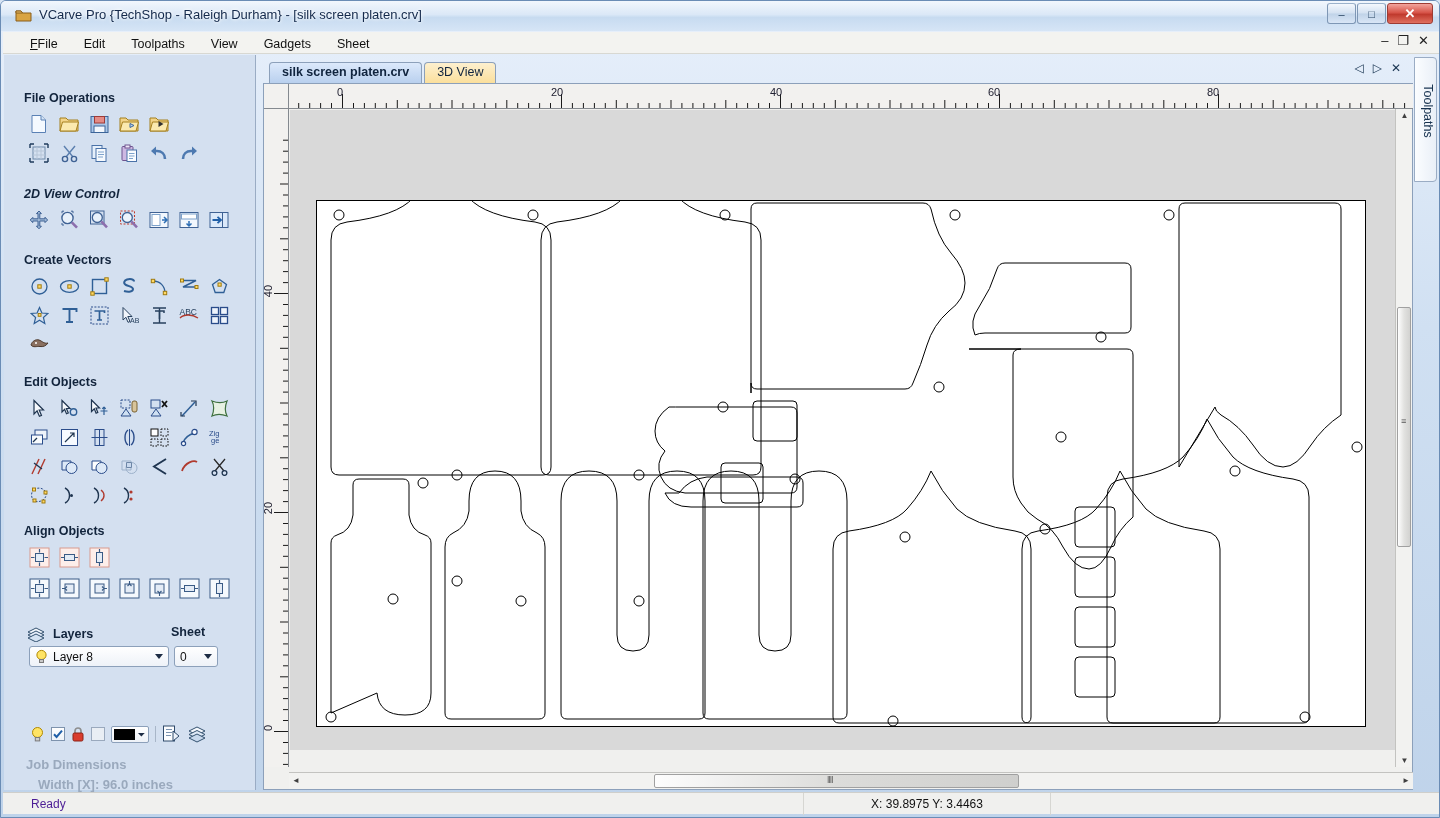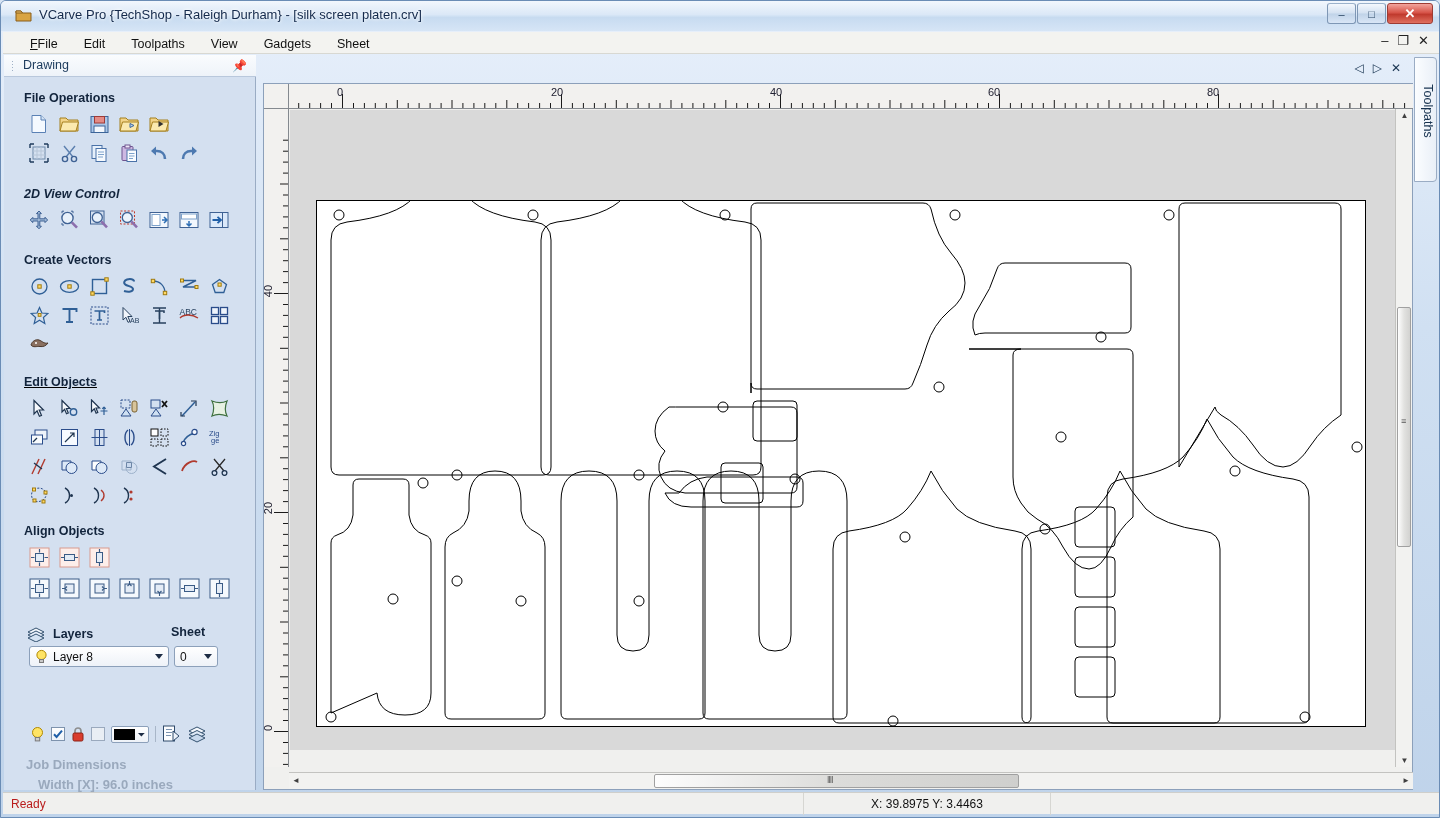--- a/index.html
+++ b/index.html
@@ -113,21 +113,21 @@
      background:#f2f2f0; border-left:1px solid #c3c3c0; }
   .hsb { position:absolute; left:25px; bottom:0; width:1124px; height:17px;
      background:#f2f2f0; border-top:1px solid #c3c3c0; }
   .sb-thumb { position:absolute; background:linear-gradient(90deg,#fdfdfd,#dcdcda,#cfcfcd);
      border:1px solid #a0a0a0; border-radius:2px; }
   .sb-arrow { position:absolute; font-size:8px; color:#404040; text-align:center; }
 
   
   .statusbar { position:absolute; left:2px; bottom:3px; width:1436px; height:22px;
      background:#f0f0ee; border-top:1px solid #cfcfcb; display:flex; align-items:center; }
-  .sb-ready { margin-left:8px; font-size:12px; color:#b91c1c; }
+  .sb-ready { margin-left:28px; font-size:12px; color:#4c1d95; }
   .sb-seg { position:absolute; left:800px; top:0; height:22px; width:248px;
      border-left:1px solid #d6d6d2; border-right:1px solid #d6d6d2;
      display:flex; align-items:center; justify-content:center; font-size:12px; color:#111; }
 </style>
 </head>
 <body>
 
 <div id="app">
   <div class="win-frame">
 
@@ -154,25 +154,20 @@
         <div class="menu-item"><span>Sheet</span></div>
       </div>
     </div>
     <div class="mdi-btns">
       <span>–</span>
       <span>❐</span>
       <span>✕</span>
     </div>
 
     <div class="lpanel">
-      <div class="lpanel-head">
-        <div class="grip"></div>
-        <div class="lpanel-title">Drawing</div>
-        <div class="pin">📌</div>
-      </div>
 
       <div style="position:absolute; left:0; top:36px;">
         <div class="sect-title">File Operations</div>
         <div class="icon-row">
           <div class="ibtn">
               <svg width="20" height="20" viewBox="0 0 20 20">
                 <path d="M3 1.5h9l4.5 4.5v12.5H3z" fill="#f4f9ff" stroke="#5a81b5"></path>
                 <path d="M12 1.5v4.5h4.5" fill="#d5e4f5" stroke="#5a81b5"></path>
               </svg>
             </div>
@@ -398,21 +393,21 @@
         <div class="icon-row" style="margin-top:1px;">
           <div class="ibtn">
               <svg width="21" height="17" viewBox="0 0 21 17">
                 <path d="M2 9c1-4 5-6 8-5s5 4 9 3c-2 3-5 4-8 3.5S4 12 2 9z" fill="#8a7060" stroke="#4c382b"></path>
                 <circle cx="7" cy="7" r="1" fill="#fff"></circle>
               </svg>
             </div>
         </div>
       </div>
 
-      <div style="position:absolute; left:0; top:320px;text-decoration:underline;">
+      <div style="position:absolute; left:0; top:320px;">
         <div class="sect-title">Edit Objects</div>
         <div class="icon-row">
           <div class="ibtn">
               <svg width="17" height="19" viewBox="0 0 17 19">
                 <path d="M3 1.5l9.5 9.5H8.2l2.3 5.4-2.1.9-2.3-5.4L3 15z" fill="#f5f8fc" stroke="#1f3550" stroke-width="1.2"></path>
               </svg>
             </div>
           <div class="ibtn">
               <svg width="19" height="19" viewBox="0 0 19 19">
                 <path d="M2 1.5l8 8H6.4l1.9 4.5-1.8.8-1.9-4.5L2 13z" fill="#f5f8fc" stroke="#1f3550" stroke-width="1.2"></path>
@@ -714,20 +709,24 @@
       </div>
 
       <div class="jobdim">
         <div>Job Dimensions</div>
         <div class="row">Width  [X]: 96.0 inches</div>
         <div class="row">Height [Y]: 48.0 inches</div>
         <div class="row">Depth  [Z]: 0.75 inches</div>
       </div>
     </div>
 
+    <div class="doctabs">
+      <div class="dtab active">silk screen platen.crv</div>
+      <div class="dtab inactive">3D View</div>
+    </div>
     <div class="tabnav">
       <span>◁</span>
       <span>▷</span>
       <span>✕</span>
     </div>
 
     <div class="rtab">
       <span>Toolpaths</span>
     </div>
 

